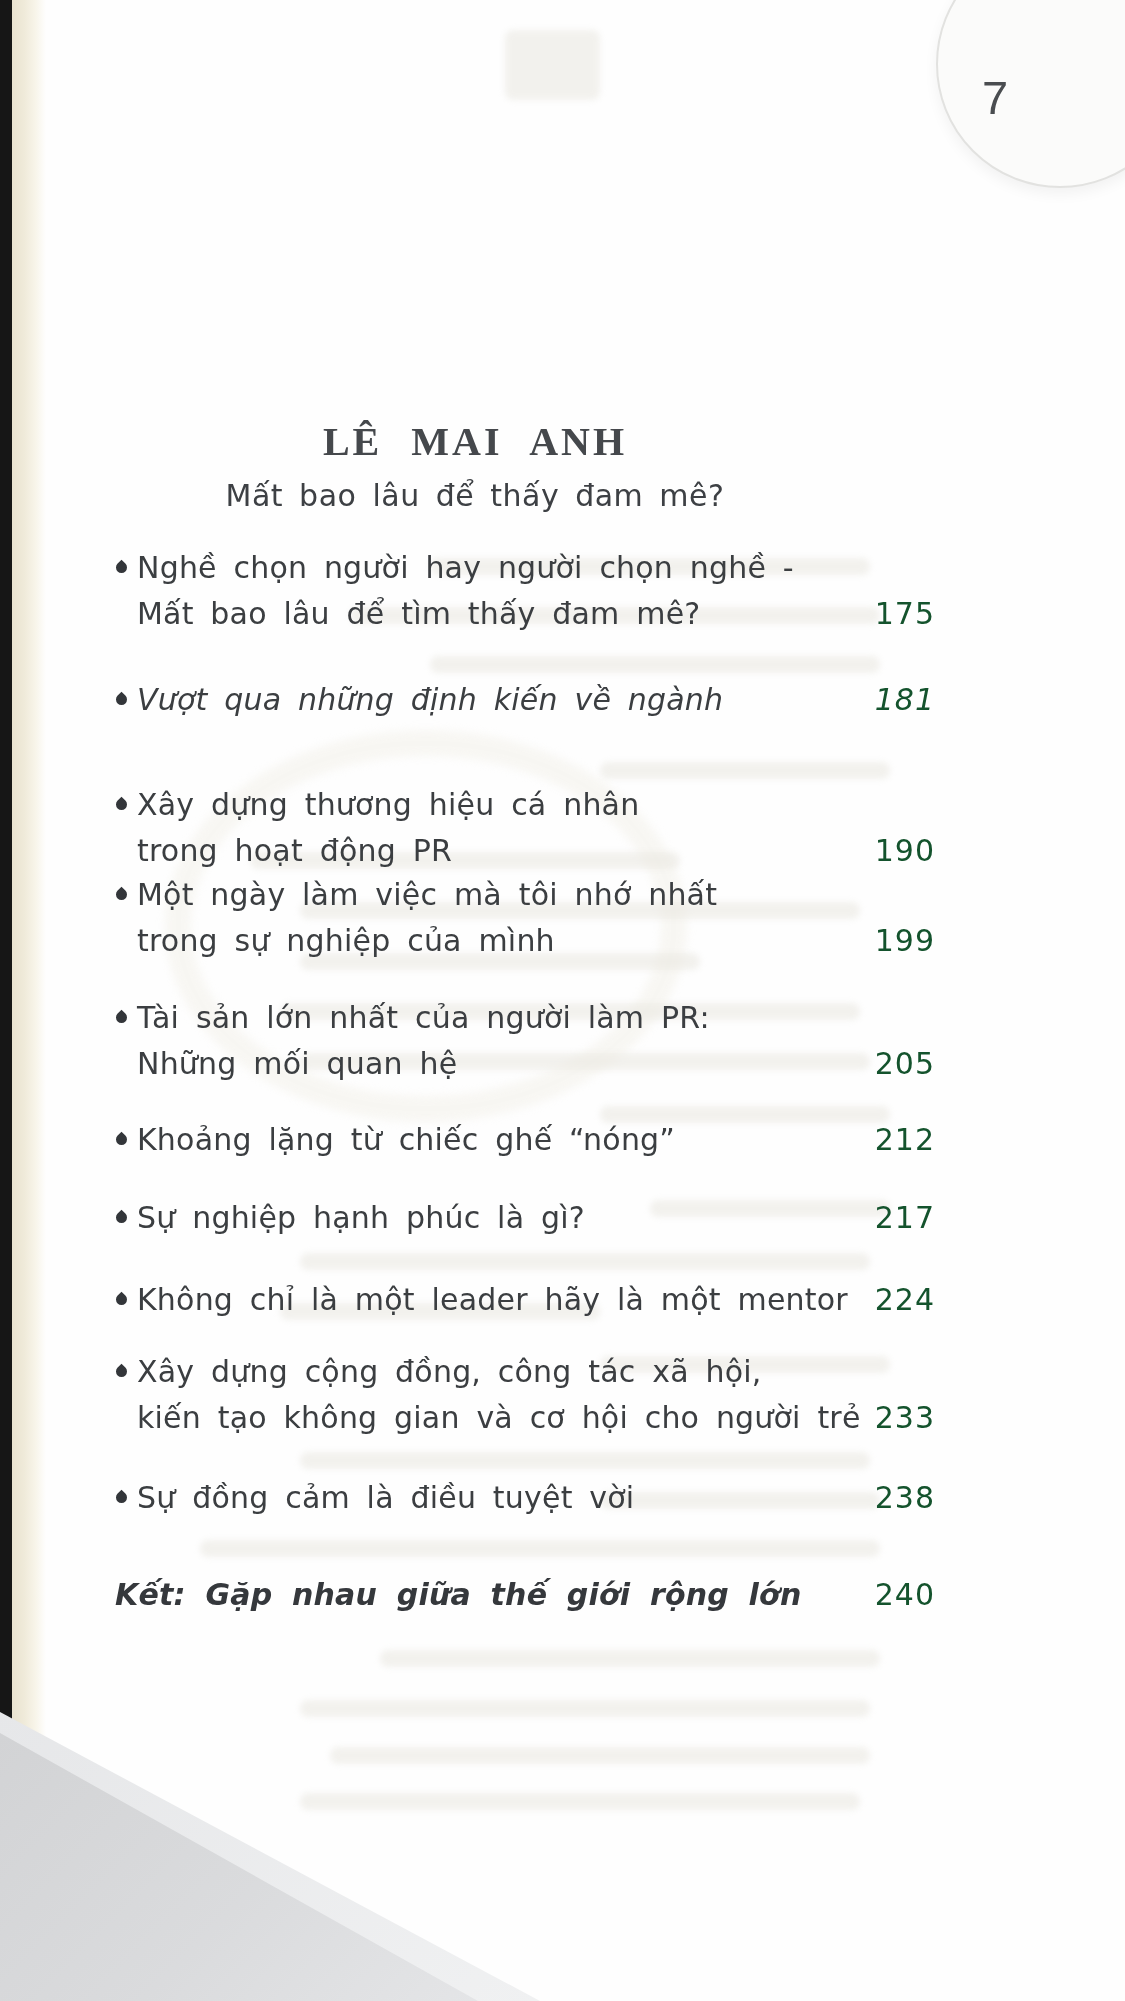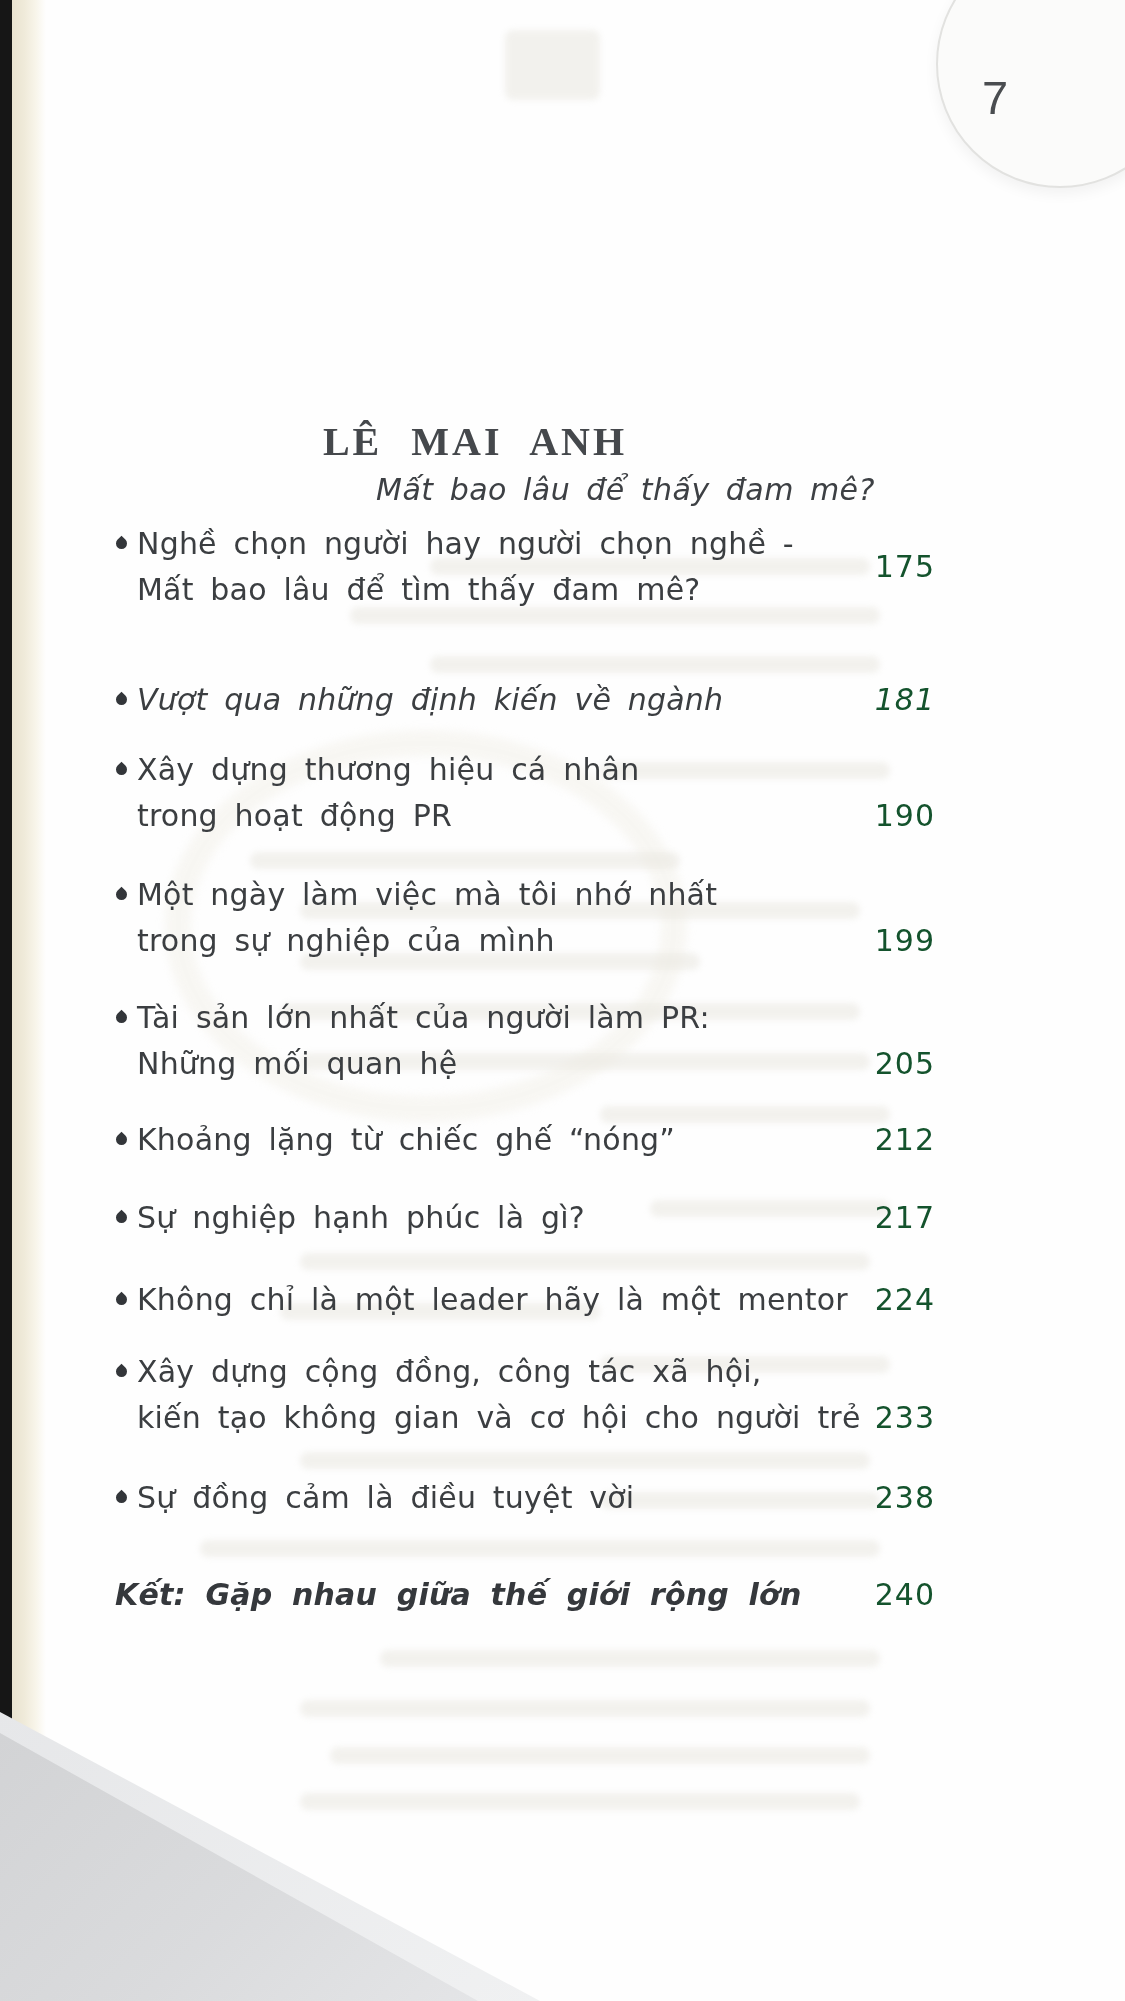--- a/index.html
+++ b/index.html
@@ -52,23 +52,23 @@
     font-family:"Liberation Sans","DejaVu Sans",sans-serif;
   }
   
   .header{position:absolute;left:75px;top:420px;width:800px;text-align:center;}
   .chapter-author{
     font-family:"Liberation Serif","DejaVu Serif",serif;
     font-size:40px;line-height:1.1;color:#45484c;
     letter-spacing:3px;word-spacing:16px;font-weight:700;
   }
   .chapter-subtitle{
-    margin-top:8px;
-    font-style:italic;font-size:30px;line-height:1.2;color:#3d4044;
-    word-spacing:6px;letter-spacing:.5px;text-align:right;
+    margin-top:14px;
+    font-size:30px;line-height:1.2;color:#3d4044;
+    word-spacing:6px;letter-spacing:.5px;
   }
   
   .entry{
     position:absolute;left:115px;width:820px;
     display:flex;align-items:flex-end;
   }
   .entry-text{
     flex:1;position:relative;padding-left:22px;
     font-size:30px;line-height:46px;
     word-spacing:7px;letter-spacing:.2px;color:#3b3e41;
@@ -76,21 +76,21 @@
   .entry-text .ln{display:block;white-space:nowrap;}
   .bullet{
     position:absolute;left:1px;top:17px;width:11px;height:11px;
     background:#33363a;border-radius:0 50% 50% 50%;
     transform:rotate(45deg);
   }
   .entry-page{
     width:75px;text-align:right;
     font-size:30px;line-height:46px;color:#14532d;letter-spacing:1px;
   }
-  .e1{top:521px;align-items:center;} .e2{top:677px;font-style:italic;} .e3{top:747px;} .e4{top:872px;}
+  .e1{top:545px;} .e2{top:677px;font-style:italic;} .e3{top:782px;} .e4{top:872px;}
   .e5{top:995px;} .e6{top:1117px;gap:40px;} .e7{top:1195px;} .e8{top:1277px;}
   .e9{top:1349px;} .e10{top:1475px;}
   .closing{top:1572px;gap:32px;}
   .closing .entry-text{
     padding-left:0;font-weight:bold;font-style:italic;color:#35383c;
     word-spacing:9px;
   }
 </style>
 </head>
 <body>

